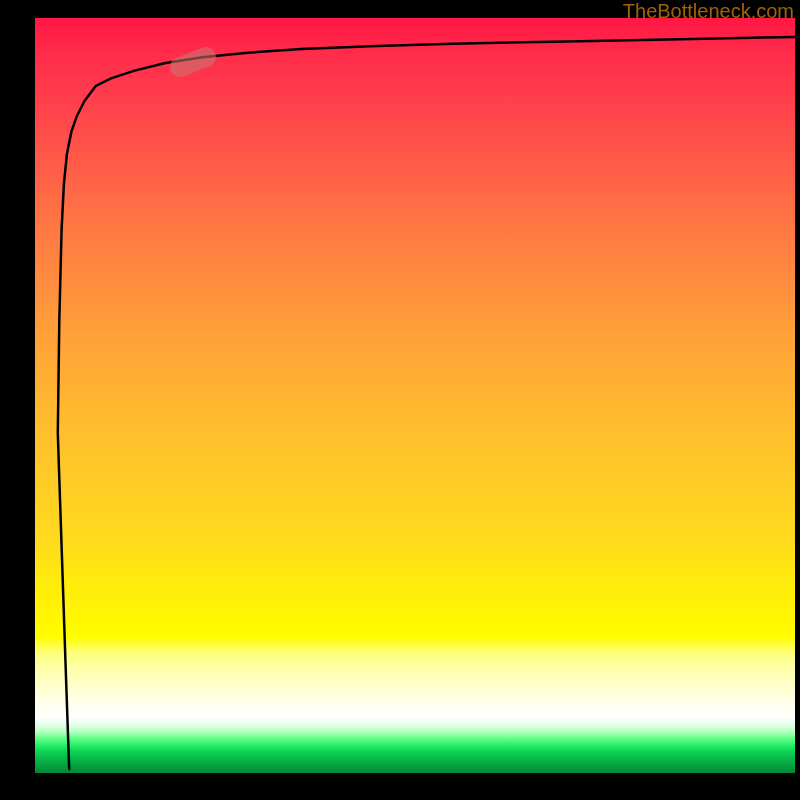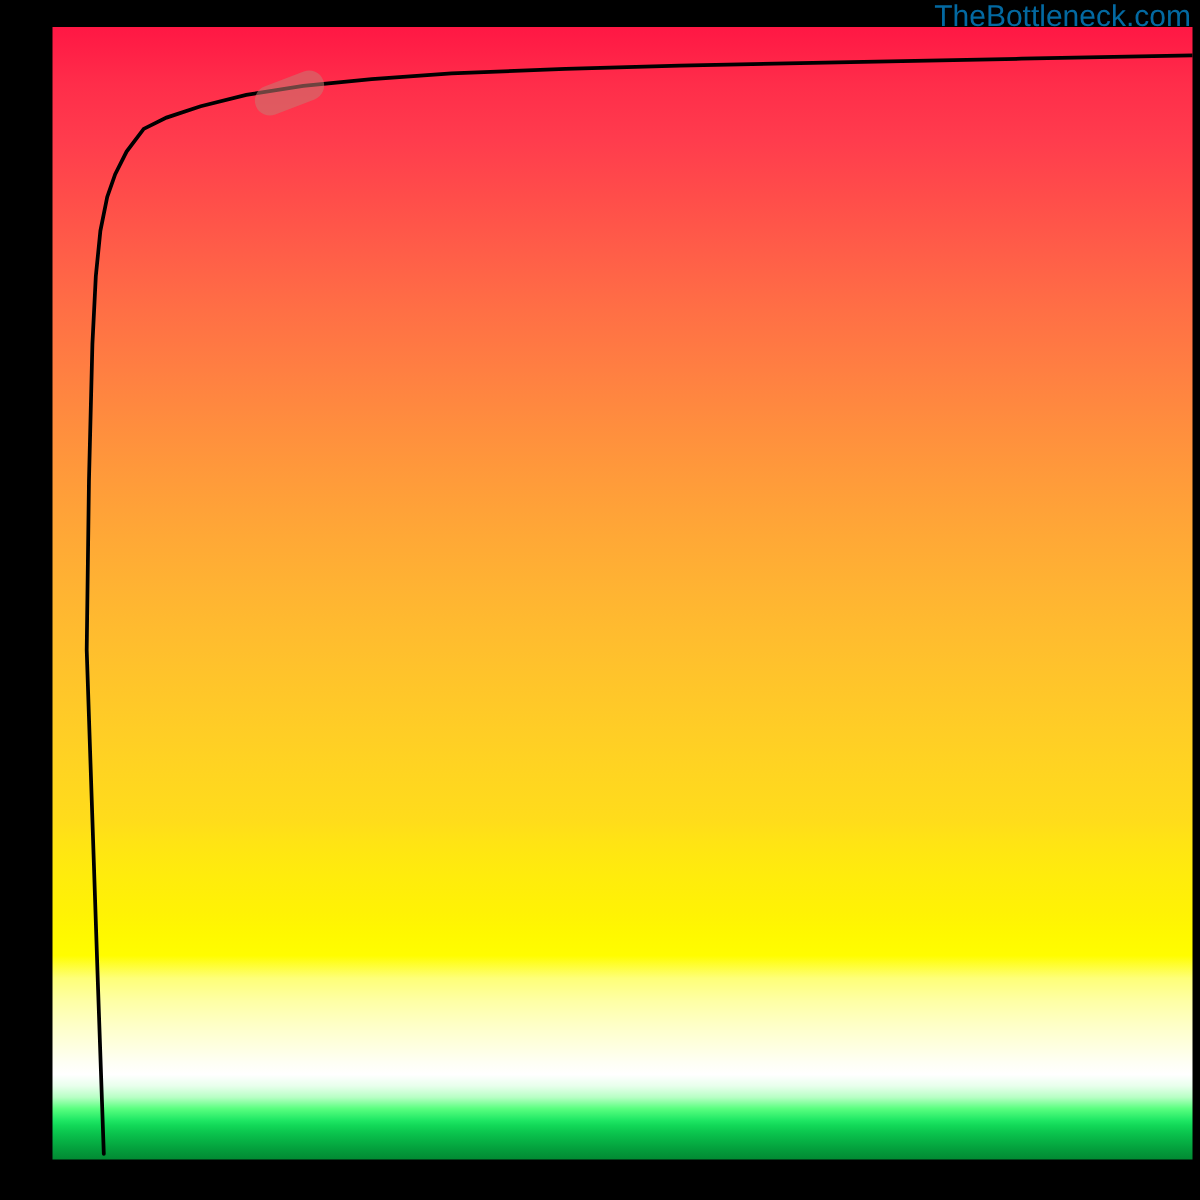--- a/index.html
+++ b/index.html
@@ -13,21 +13,21 @@
       background: #000;
       font-family: Arial, sans-serif;
       position: relative;
       overflow: hidden;
     }
     .watermark {
       position: absolute;
       top: 0;
       right: 6px;
       z-index: 10;
-      color: #0369a1;
+      color: #a16207;
       font-size: 20px;
       font-weight: normal;
     }
     .chart-container {
       position: absolute;
       left: 35px;
       top: 18px;
       width: 760px;
       height: 755px;
       background: #000;

